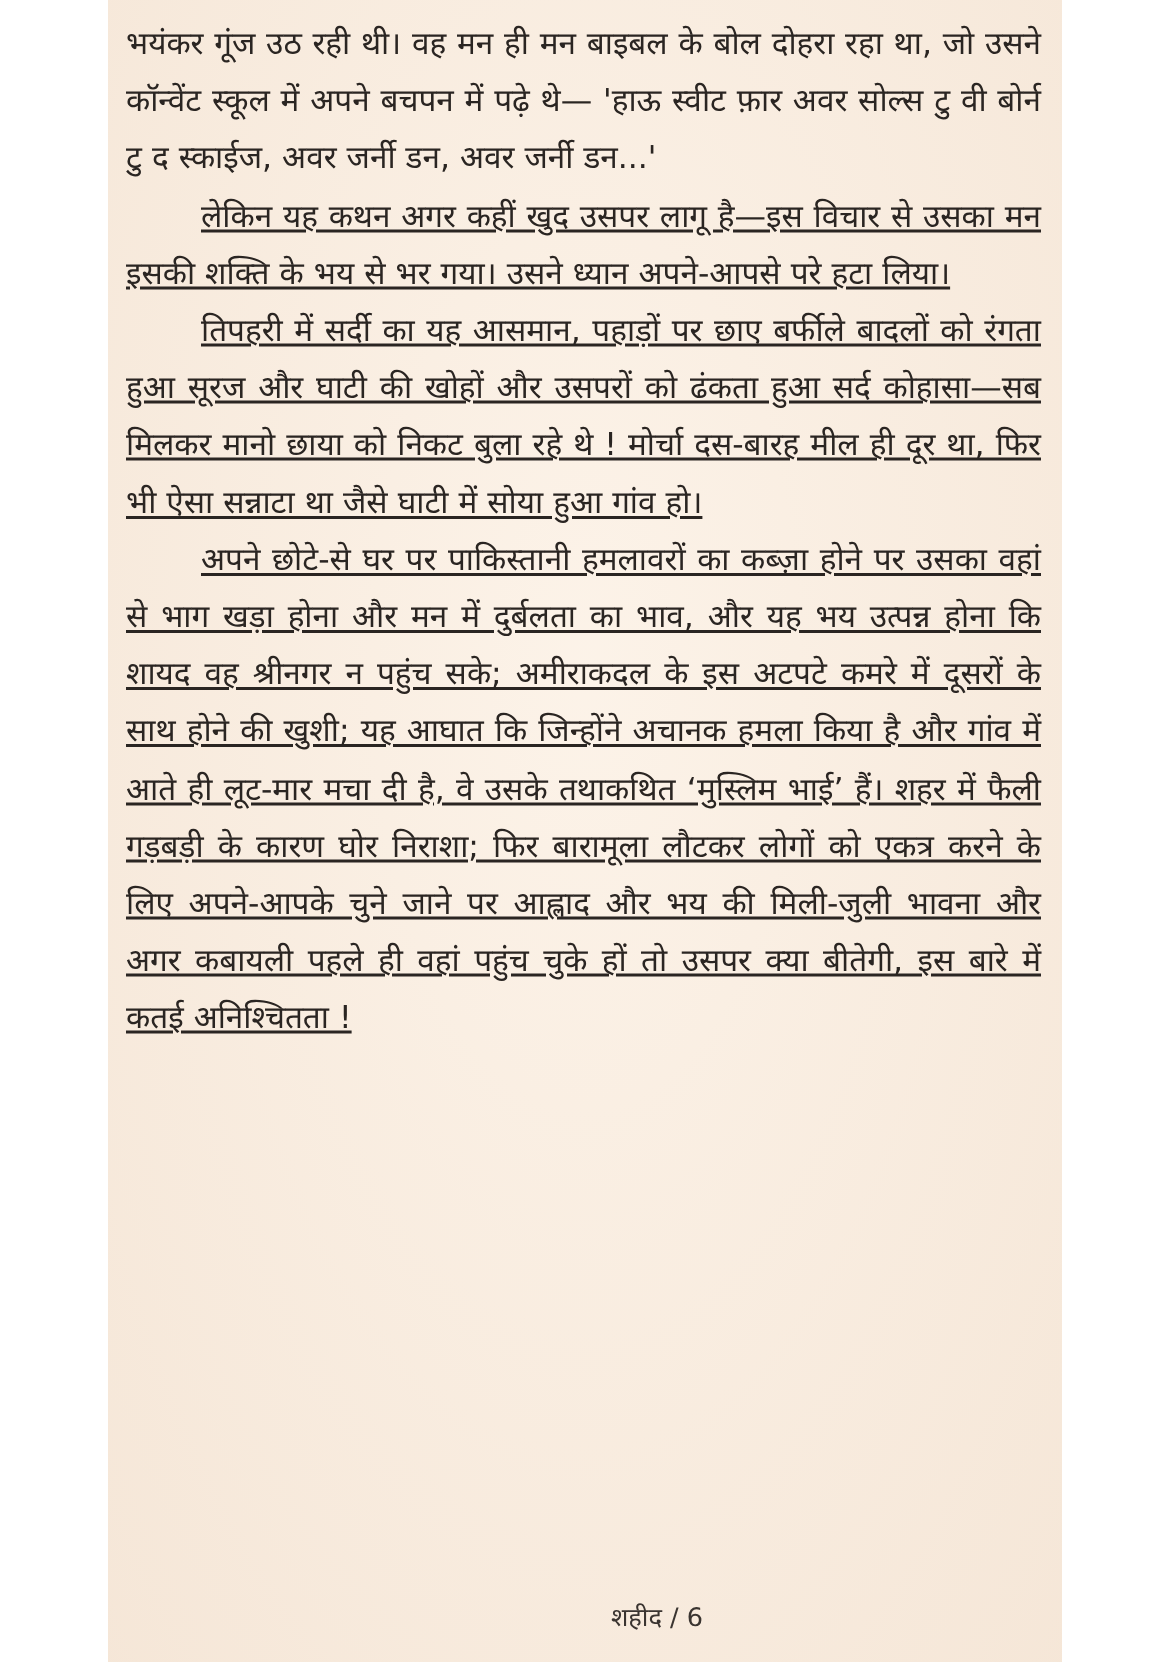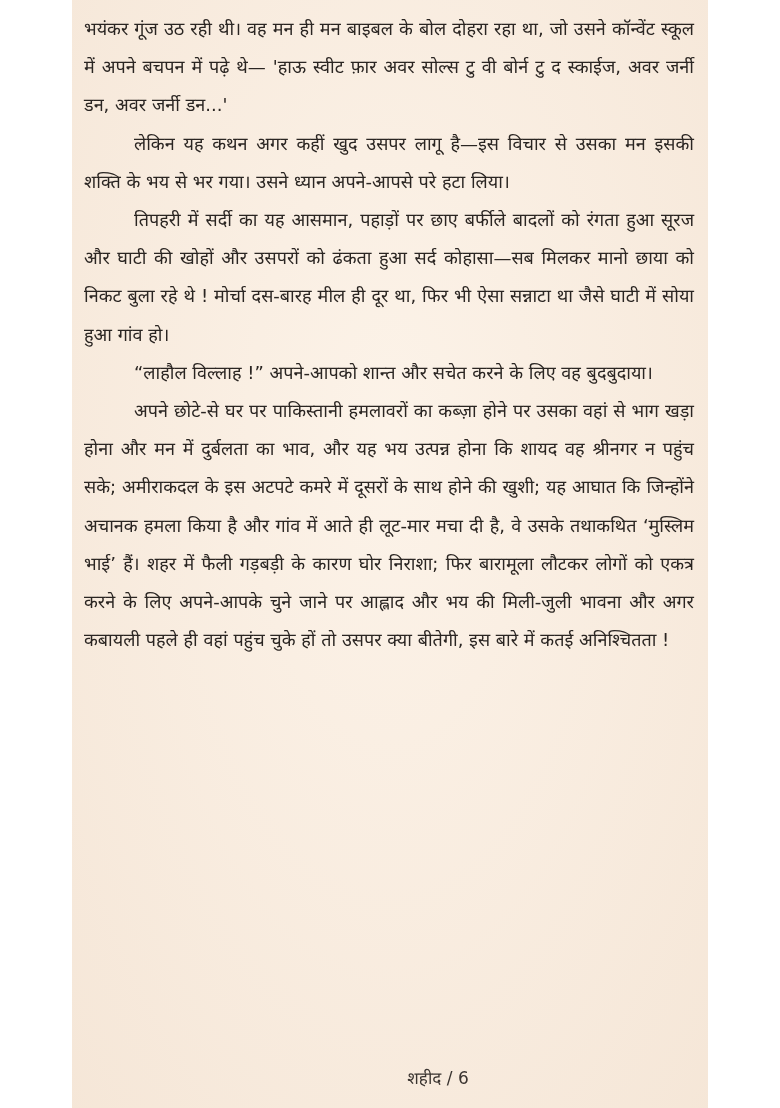--- a/index.html
+++ b/index.html
@@ -18,50 +18,50 @@
     height: 1108px;
     background: #f8ebdd;
     background-image: radial-gradient(ellipse at 50% 40%, rgba(255,248,240,0.6), rgba(240,222,205,0.35));
   }
   .text-block {
     position: absolute;
     left: 12px;
     top: 10px;
     width: 610px;
     font-family: "DejaVu Sans", sans-serif;
-    font-size: 18px;
+    font-size: 21px;
     line-height: 38.2px;
     color: #2a2522;
     text-align: justify;
   }
   .para {
     margin: 0;
     padding: 0;
   }
   .para.indent {
     text-indent: 50px;
+    text-decoration: underline;
   }
   .footer {
     position: absolute;
     left: 0;
     width: 732px;
     top: 1066px;
     text-align: center;
     font-family: "DejaVu Sans", sans-serif;
     font-size: 17px;
     color: #3a3430;
   }
 </style>
 </head>
 <body>
 
 <div class="page">
   <div class="text-block">
     <p class="para">भयंकर गूंज उठ रही थी। वह मन ही मन बाइबल के बोल दोहरा रहा था, जो उसने कॉन्वेंट स्कूल में अपने बचपन में पढ़े थे— 'हाऊ स्वीट फ़ार अवर सोल्स टु वी बोर्न टु द स्काईज, अवर जर्नी डन, अवर जर्नी डन...'</p>
     <p class="para indent">लेकिन यह कथन अगर कहीं खुद उसपर लागू है—इस विचार से उसका मन इसकी शक्ति के भय से भर गया। उसने ध्यान अपने-आपसे परे हटा लिया।</p>
     <p class="para indent">तिपहरी में सर्दी का यह आसमान, पहाड़ों पर छाए बर्फीले बादलों को रंगता हुआ सूरज और घाटी की खोहों और उसपरों को ढंकता हुआ सर्द कोहासा—सब मिलकर मानो छाया को निकट बुला रहे थे ! मोर्चा दस-बारह मील ही दूर था, फिर भी ऐसा सन्नाटा था जैसे घाटी में सोया हुआ गांव हो।</p>
-    <p class="para indent">“लाहौल विल्लाह !” अपने-आपको शान्त और सचेत करने के लिए वह बुदबुदाया।</p>
     <p class="para indent">अपने छोटे-से घर पर पाकिस्तानी हमलावरों का कब्ज़ा होने पर उसका वहां से भाग खड़ा होना और मन में दुर्बलता का भाव, और यह भय उत्पन्न होना कि शायद वह श्रीनगर न पहुंच सके; अमीराकदल के इस अटपटे कमरे में दूसरों के साथ होने की खुशी; यह आघात कि जिन्होंने अचानक हमला किया है और गांव में आते ही लूट-मार मचा दी है, वे उसके तथाकथित ‘मुस्लिम भाई’ हैं। शहर में फैली गड़बड़ी के कारण घोर निराशा; फिर बारामूला लौटकर लोगों को एकत्र करने के लिए अपने-आपके चुने जाने पर आह्लाद और भय की मिली-जुली भावना और अगर कबायली पहले ही वहां पहुंच चुके हों तो उसपर क्या बीतेगी, इस बारे में कतई अनिश्चितता !</p>
   </div>
   <div class="footer">
     <span>शहीद</span><span> / </span><span>6</span>
   </div>
 </div>
 
 </body></html>

